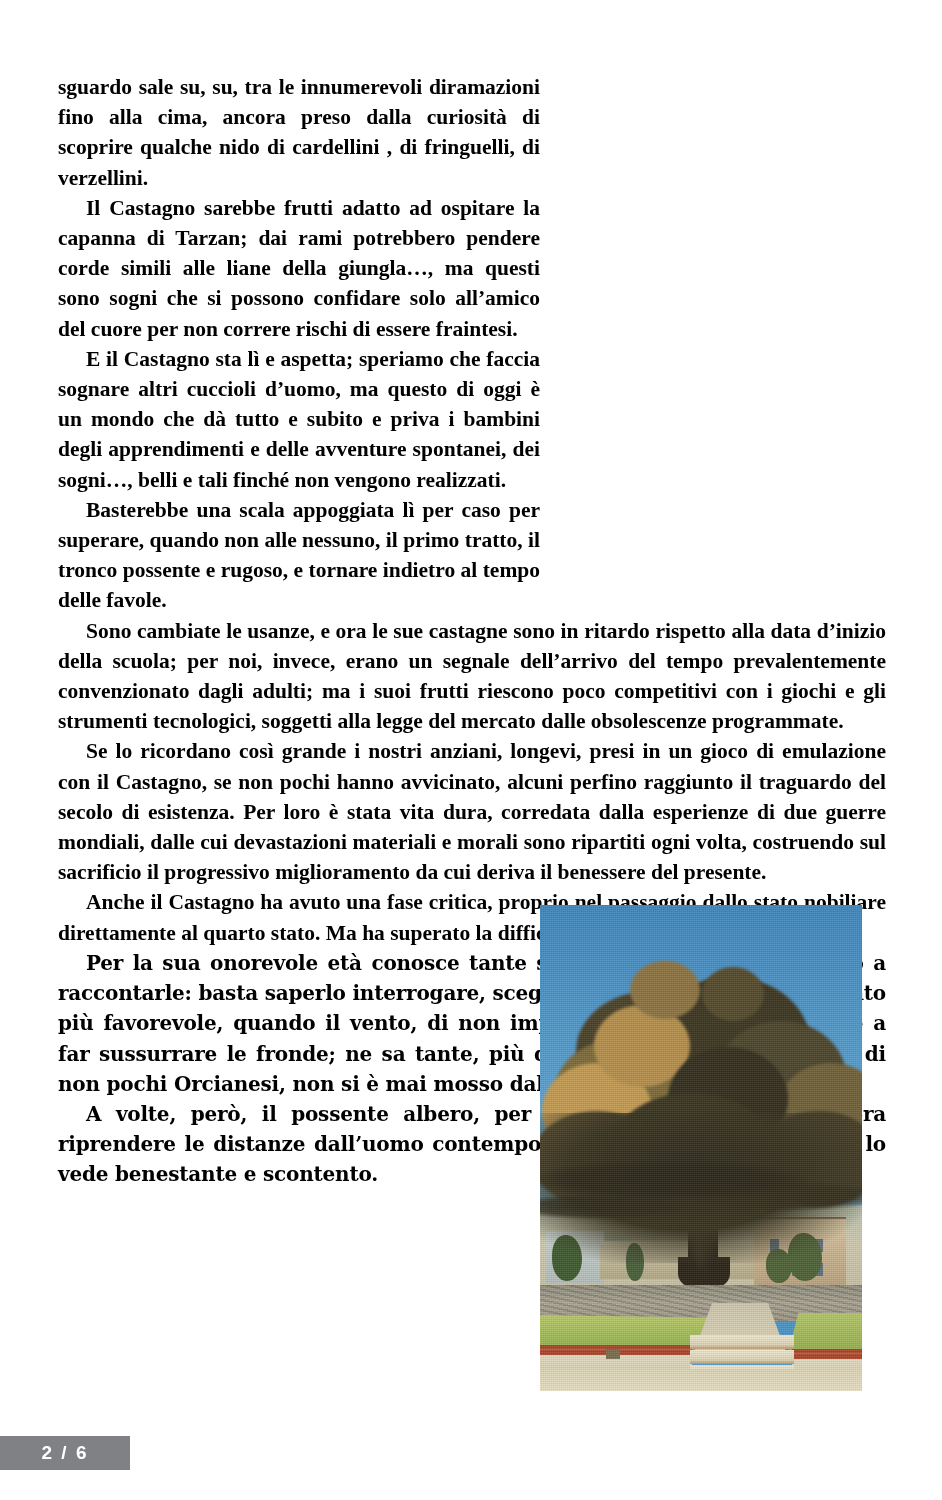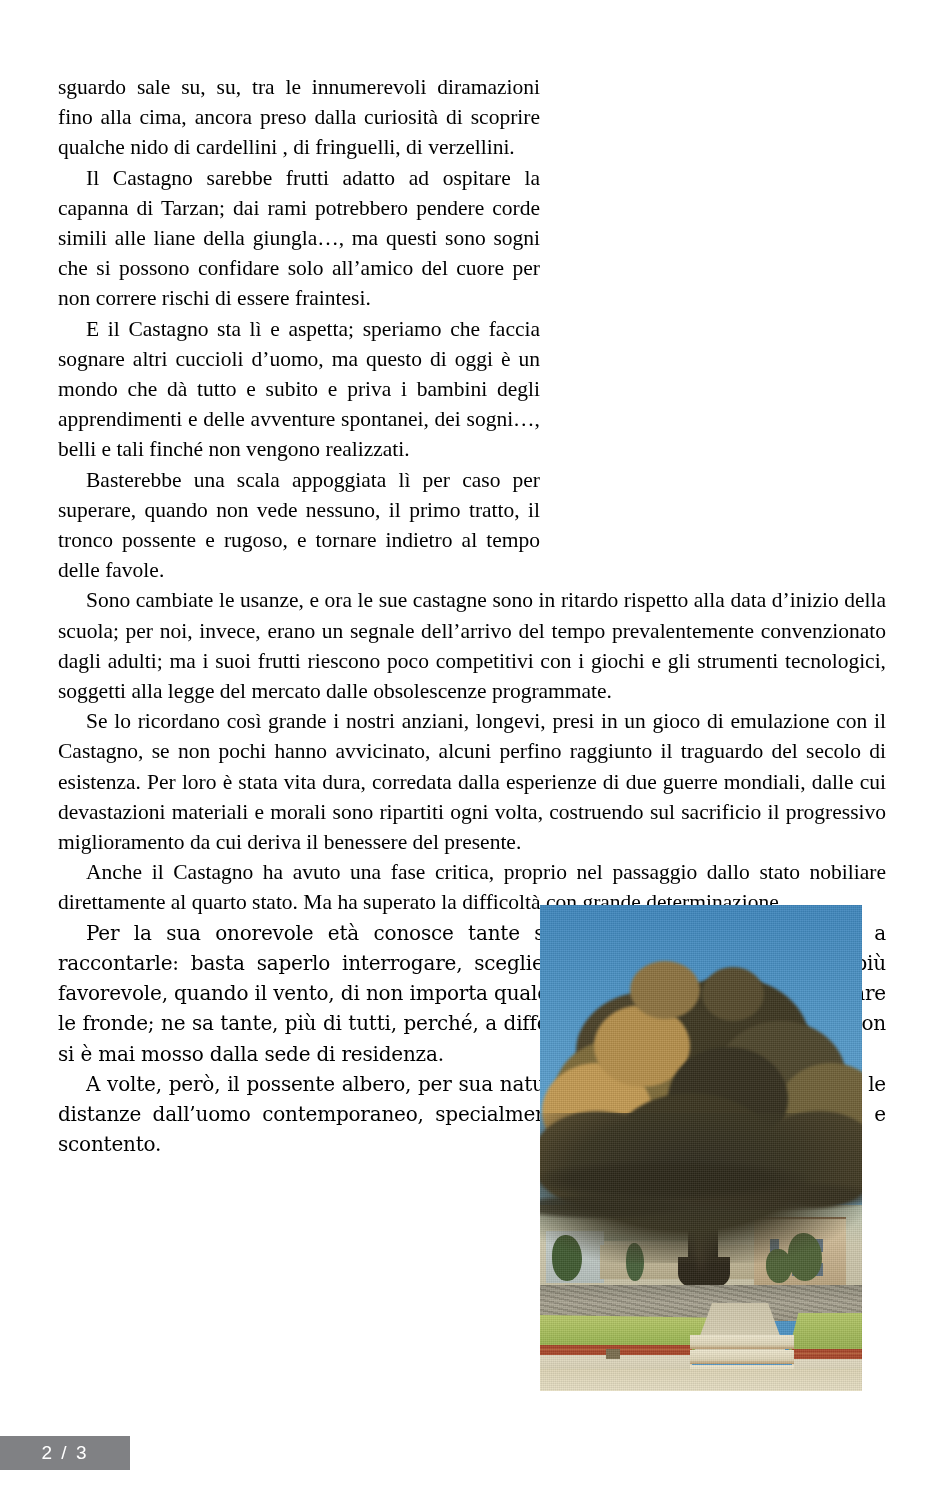--- a/index.html
+++ b/index.html
@@ -14,20 +14,21 @@
     overflow: hidden;
     font-family: "Liberation Serif", "DejaVu Serif", serif;
   }
 
   .page {
     position: absolute;
     top: 0; left: 0;
     width: 942px;
     height: 1500px;
     background: #ffffff;
+    font-weight: bold;
   }
 
   
   .text-column {
     position: absolute;
     left: 58px;
     top: 72px;
     width: 828px;
   }
 
@@ -301,21 +302,21 @@
 
 <div class="page">
 
   <div class="text-column">
 
     <div class="photo-float"></div>
 
     <p class="para no-indent">sguardo sale su, su, tra le innumerevoli diramazioni fino alla cima, ancora preso dalla curiosità di scoprire qualche nido di cardellini , di fringuelli, di verzellini.</p>
     <p class="para">Il Castagno sarebbe frutti adatto ad ospitare la capanna di Tarzan; dai rami potrebbero pendere corde simili alle liane della giungla…, ma questi sono sogni che si possono confidare solo all’amico del cuore per non correre rischi di essere fraintesi.</p>
     <p class="para">E il Castagno sta lì e aspetta; speriamo che faccia sognare altri cuccioli d’uomo, ma questo di oggi è un mondo che dà tutto e subito e priva i bambini degli apprendimenti e delle avventure spontanei, dei sogni…, belli e tali finché non vengono realizzati.</p>
-    <p class="para">Basterebbe una scala appoggiata lì per caso per superare, quando non vede nessuno, il primo tratto, il tronco possente e rugoso, e tornare indietro al tempo delle favole.</p>
+    <p class="para">Basterebbe una scala appoggiata lì per caso per superare, quando non alle nessuno, il primo tratto, il tronco possente e rugoso, e tornare indietro al tempo delle favole.</p>
     <p class="para">Sono cambiate le usanze, e ora le sue castagne sono in ritardo rispetto alla data d’inizio della scuola; per noi, invece, erano un segnale dell’arrivo del tempo prevalentemente convenzionato dagli adulti; ma i suoi frutti riescono poco competitivi con i giochi e gli strumenti tecnologici, soggetti alla  legge del mercato dalle obsolescenze programmate.</p>
     <p class="para">Se lo ricordano così grande i nostri anziani, longevi, presi in un gioco di emulazione con il Castagno, se non pochi hanno avvicinato, alcuni perfino raggiunto il traguardo del secolo di esistenza. Per loro è stata vita dura, corredata dalla esperienze di due guerre mondiali, dalle cui devastazioni materiali e morali sono ripartiti ogni volta, costruendo sul sacrificio il progressivo miglioramento da cui deriva il benessere del presente.</p>
     <p class="para">Anche il Castagno ha avuto una fase critica, proprio nel passaggio dallo stato nobiliare direttamente al quarto stato. Ma ha superato la difficoltà con grande determinazione.</p>
     <p class="para narrow">Per la sua onorevole età conosce tante storie del Paese, ed è pronto a raccontarle: basta saperlo interrogare, scegliendo innanzitutto il momento più favorevole, quando il vento, di non importa quale direzione, riesce a far sussurrare le fronde; ne sa tante, più di tutti, perché, a differenza di non pochi Orcianesi, non si è mai mosso dalla sede di residenza.</p>
     <p class="para narrow">A volte, però, il possente albero, per sua natura selvatico, sembra riprendere le distanze dall’uomo contemporaneo, specialmente quando lo vede benestante e scontento.</p>
   </div>
 
   <div class="photo">
 
     <div class="ph-sky"></div>
@@ -385,16 +386,16 @@
       <div class="ph-step" style="top:30px; height:14px;"></div>
       <div class="ph-step" style="top:45px; height:14px;"></div>
     </div>
 
     <div class="ph-plaque"></div>
     <div class="ph-foreground"></div>
     <div class="ph-sky-grain"></div>
   </div>
 
   <div class="page-badge">
-    <span>2 / 3</span>
+    <span>2 / 6</span>
   </div>
 
 </div>
 
 </body></html>

